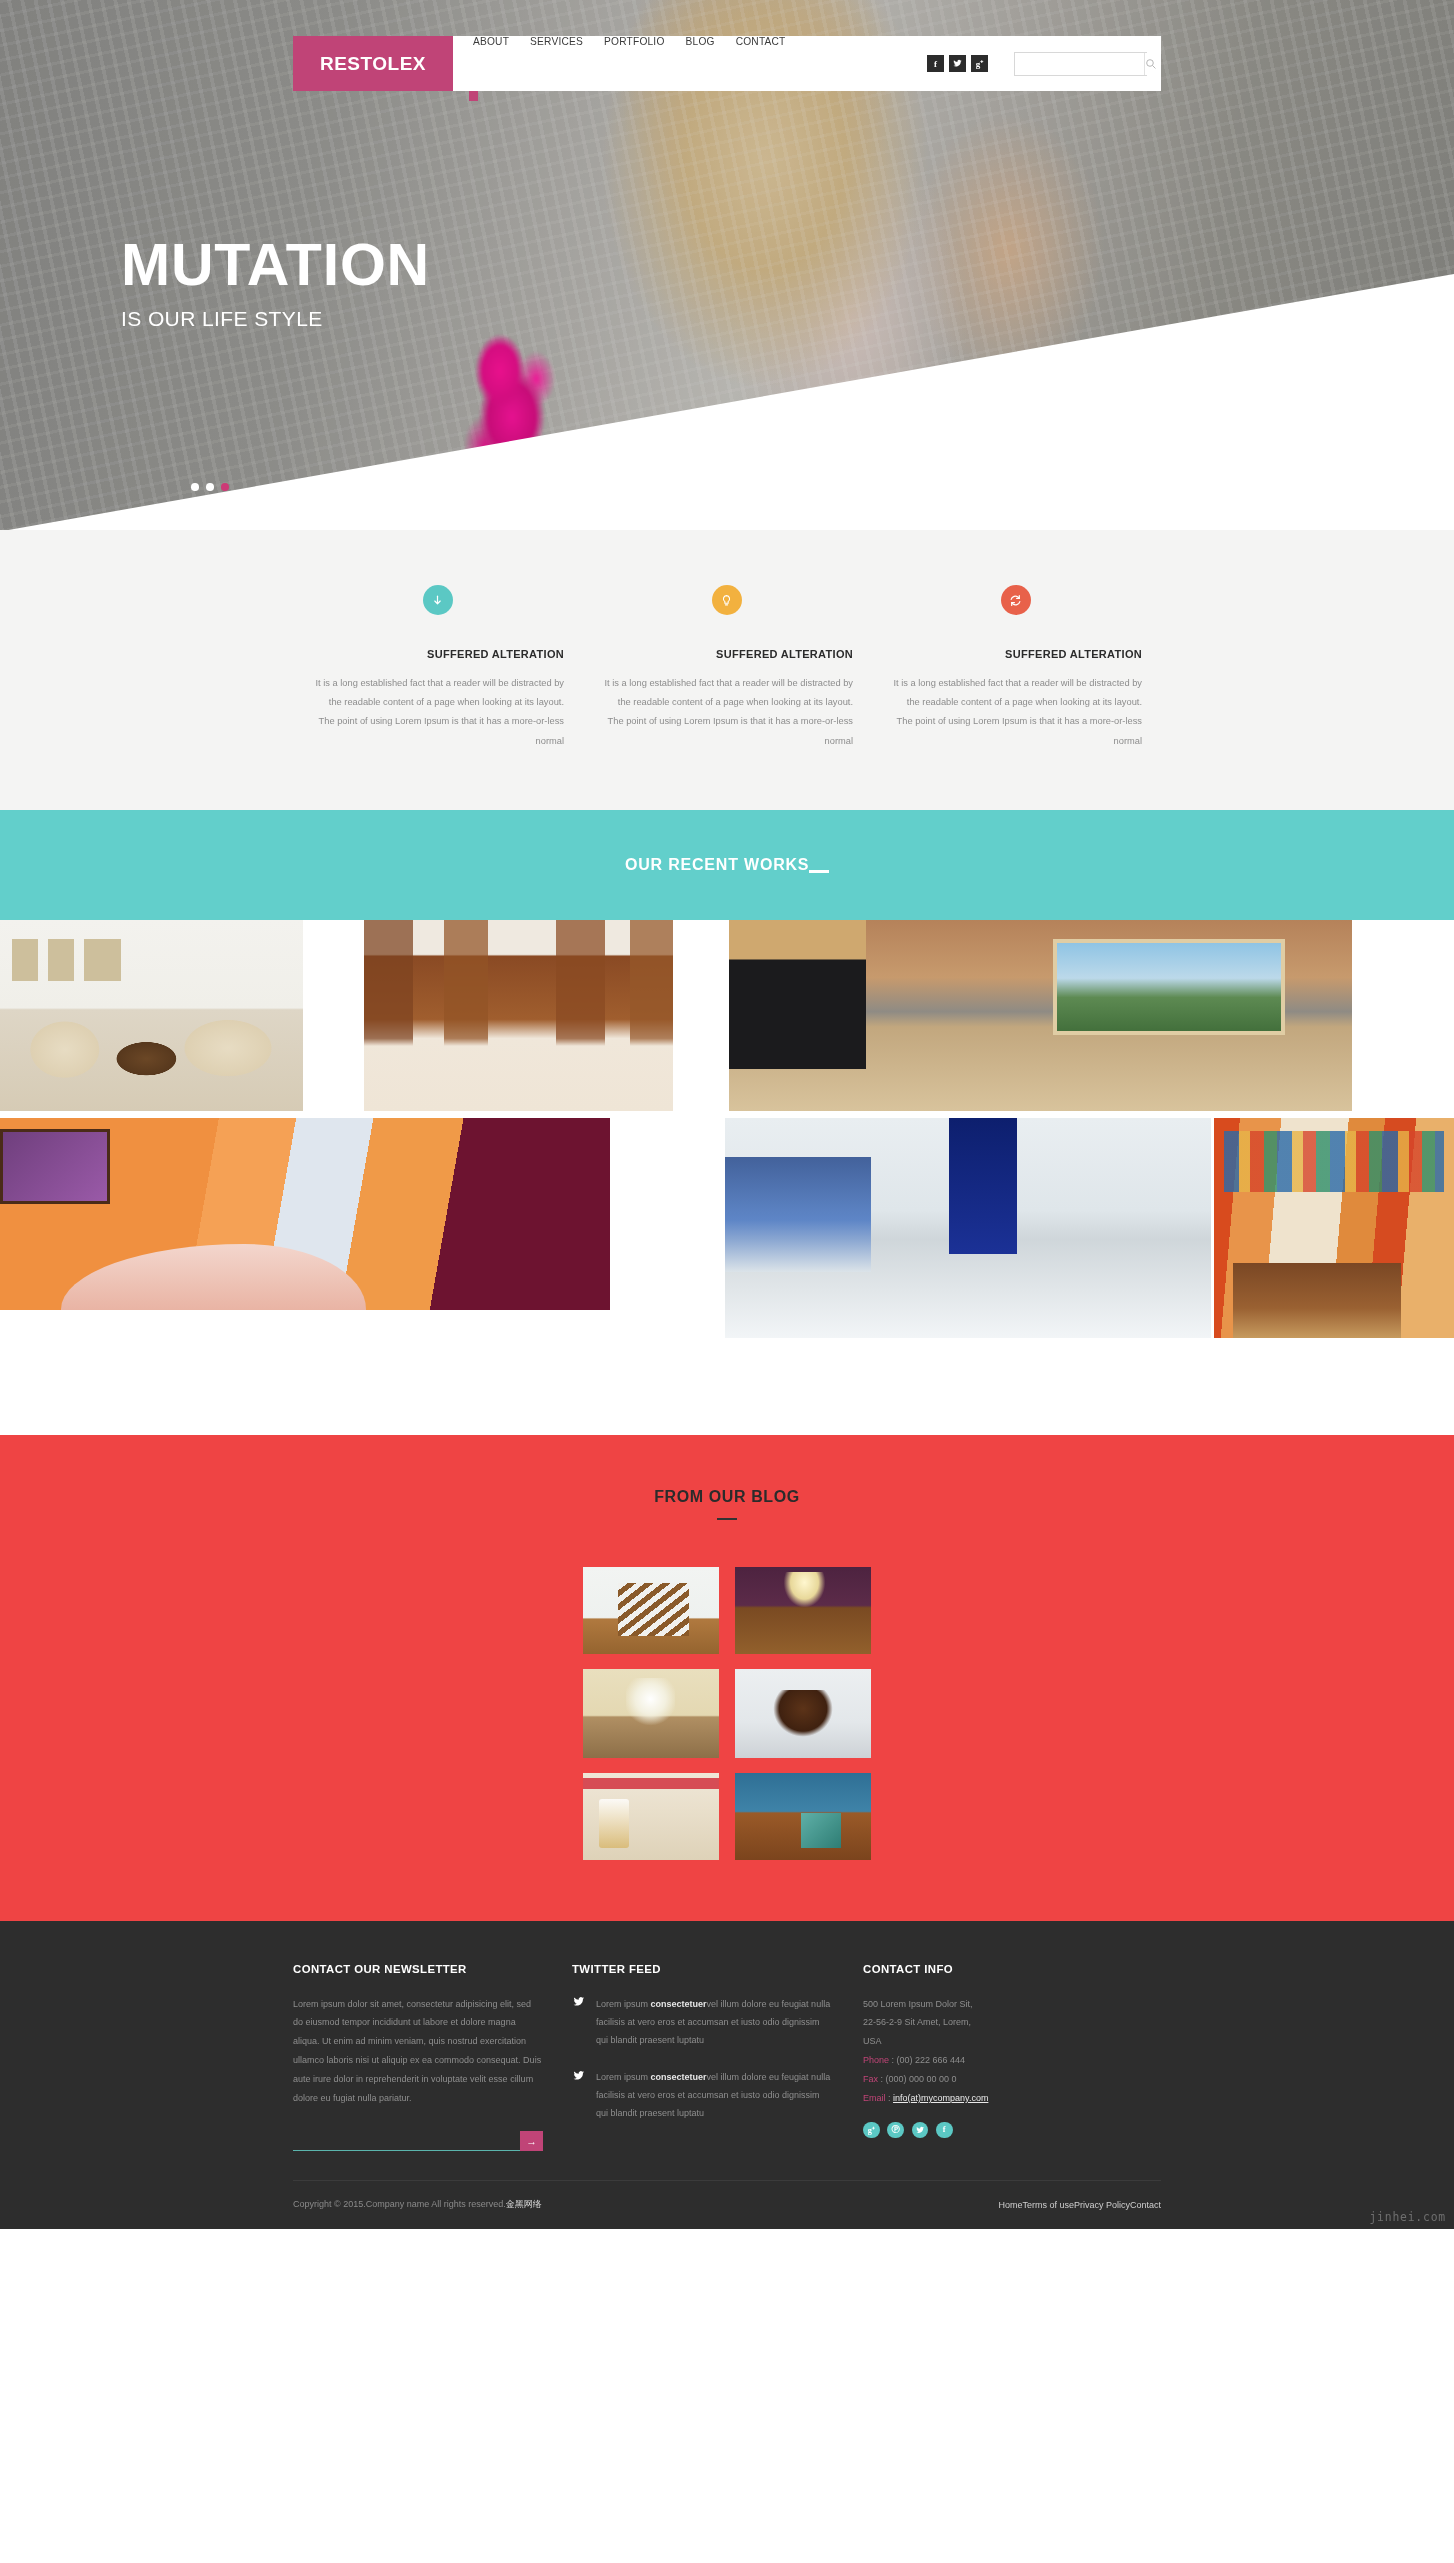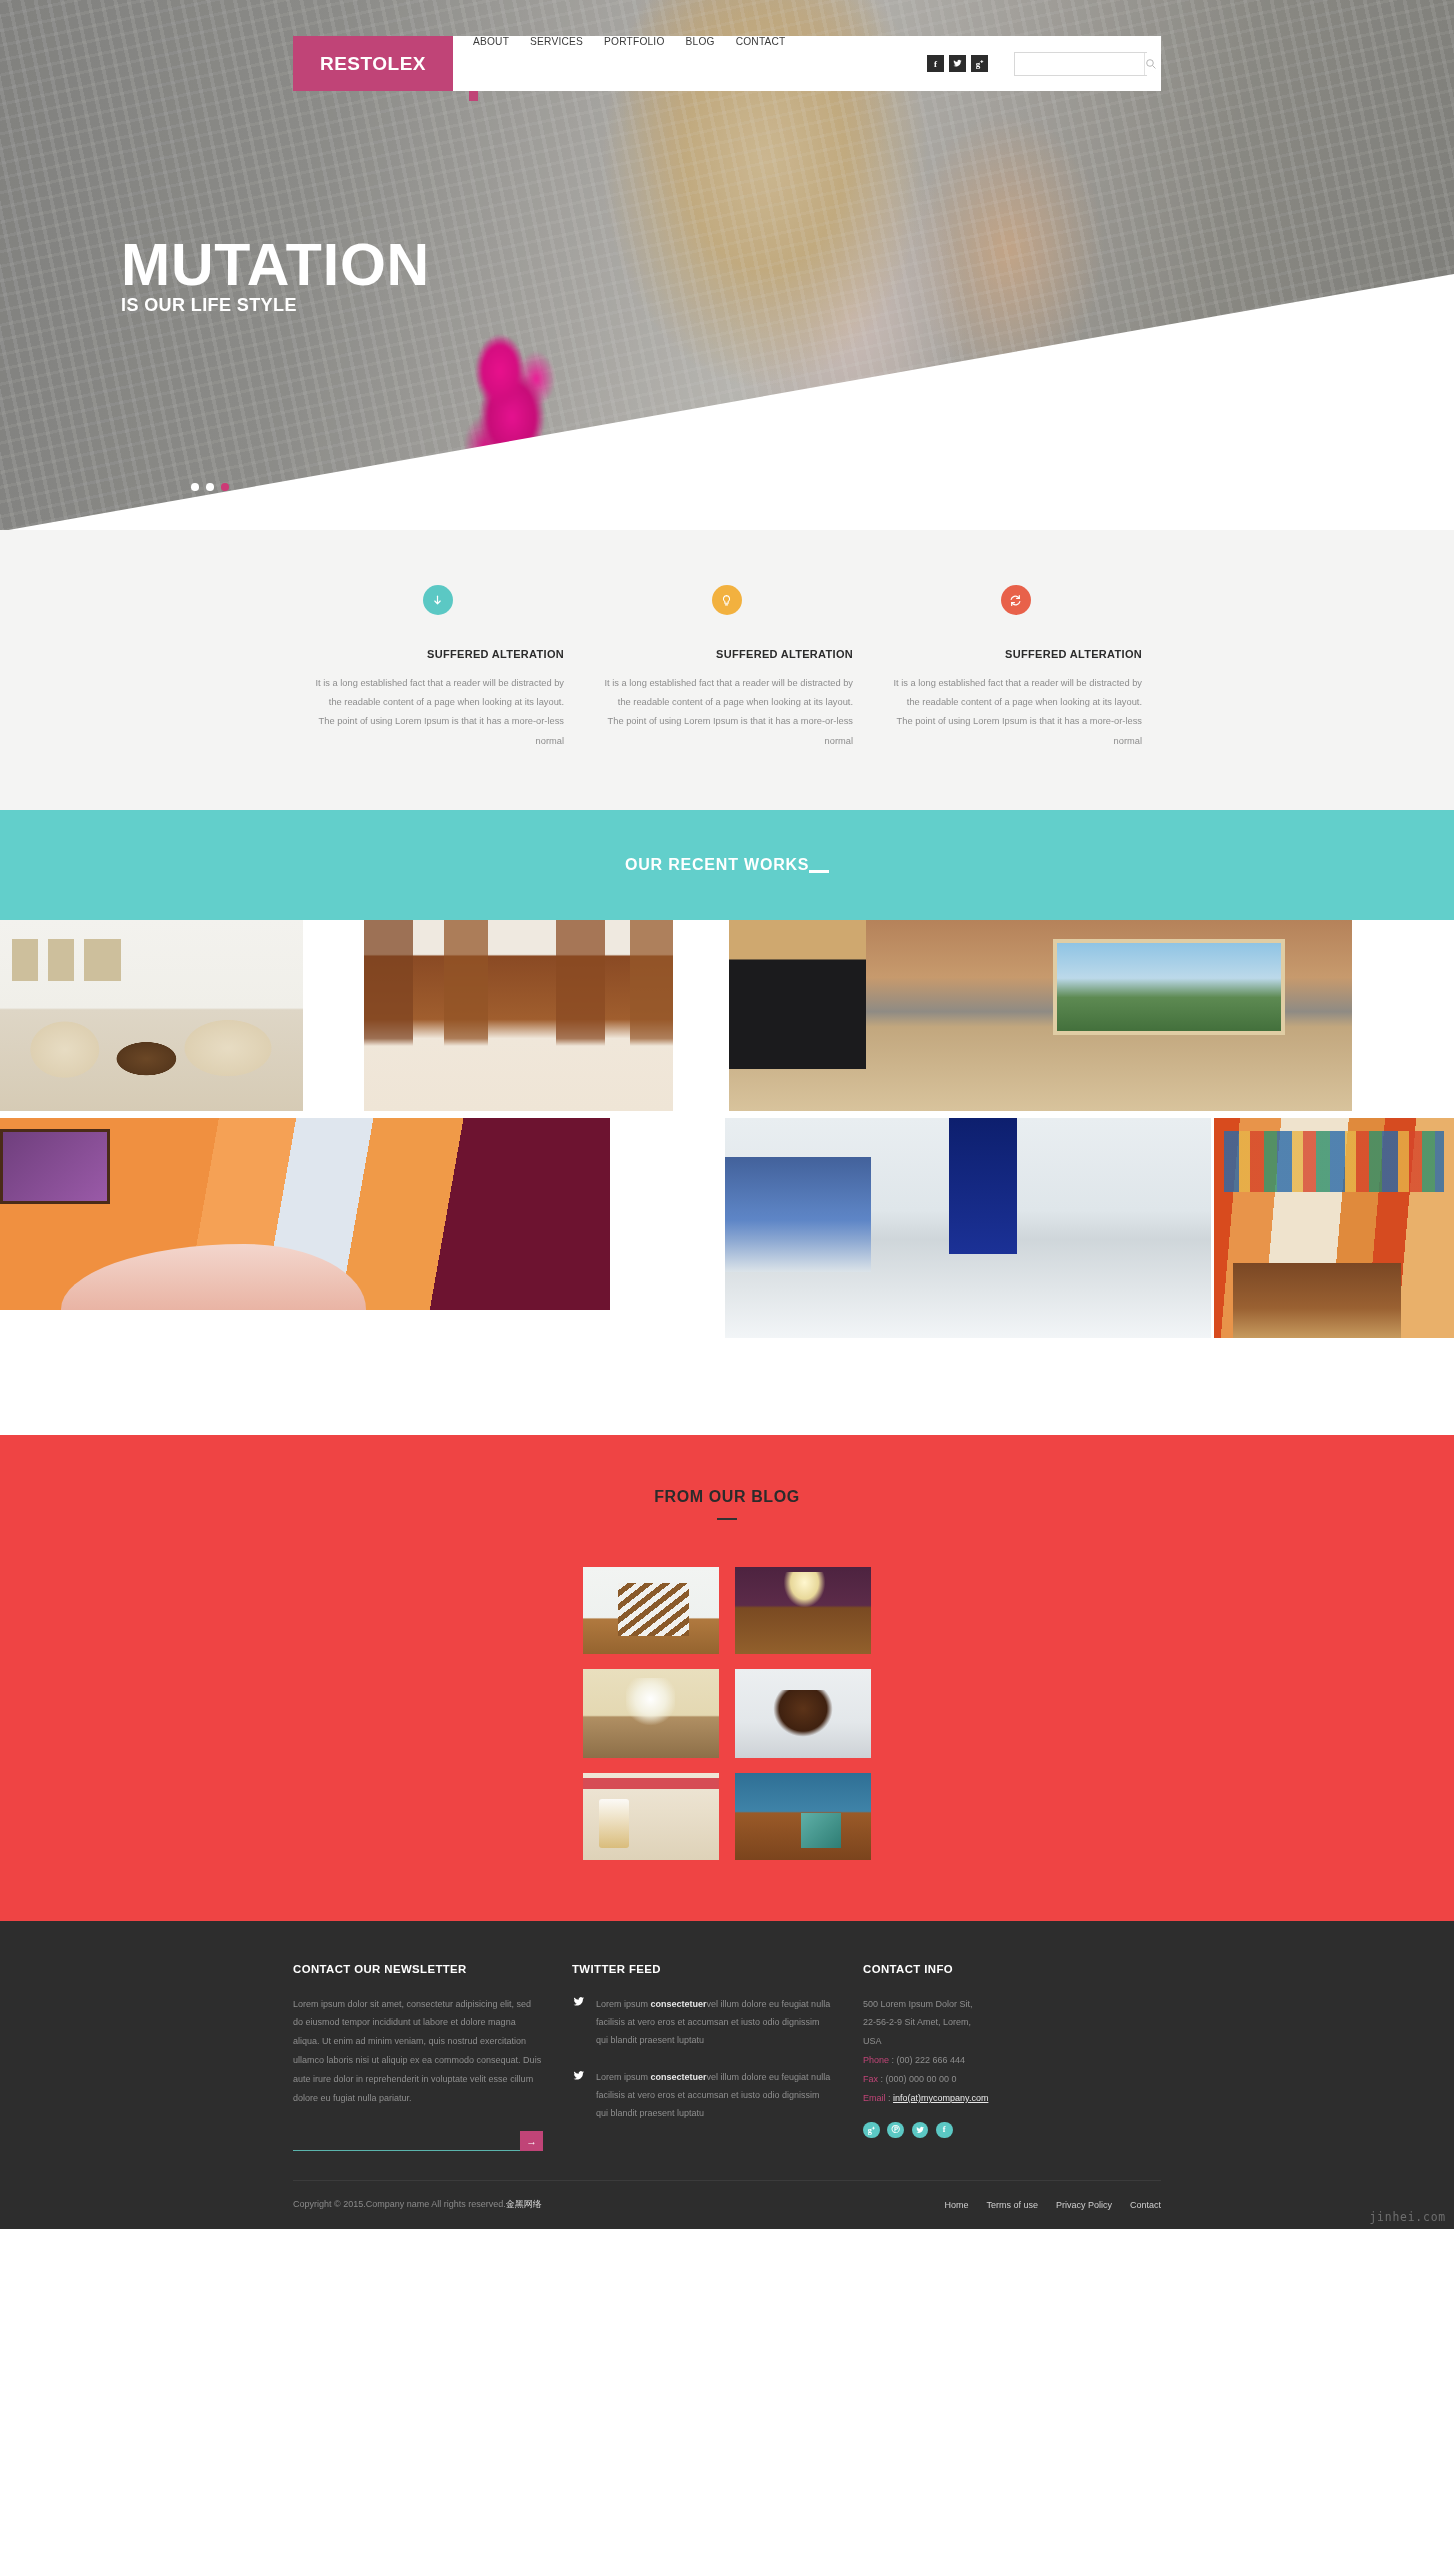--- a/index.html
+++ b/index.html
@@ -63,24 +63,25 @@
     z-index: 4;
   }
   .hero-title {
     font-size: 59px;
     font-weight: bold;
     color: #fff;
     letter-spacing: 0.8px;
     line-height: 1;
   }
   .hero-sub {
-    font-size: 18px;
-    font-weight: bold;
+    font-size: 21px;
+    font-weight: normal;
     color: #fff;
     letter-spacing: 0.4px;
+    margin-top: 12px;
   }
   .hero-dots {
     position: absolute;
     left: 191px; bottom: 39px;
     display: flex; gap: 7.6px;
     z-index: 5;
   }
   .hero-dots i {
     display:block; width: 7.6px; height: 7.6px; border-radius: 50%;
     background: #fff;
@@ -436,21 +437,21 @@
     width: 868px; margin: 29px auto 0;
     border-top: 0.8px solid #3b3b3b;
   }
   .footer-bottom {
     width: 868px; margin: 0 auto;
     height: 48px;
     display:flex; align-items:center; justify-content: space-between;
   }
   .copy { color:#8a8a8a; font-size: 9px; }
   .copy b { color:#d8d8d8; font-weight: normal; }
-  .bot-links { display:flex; gap: 18px; }
+  .bot-links { display:flex; }
   .bot-links a { color:#cfcfcf; font-size: 9px; text-decoration:none; }
   .watermark {
     position: absolute;
     right: 8px; bottom: 4.5px;
     color: #6e6e6e;
     font-size: 11.4px;
     font-family: "DejaVu Sans Mono", monospace;
     letter-spacing: 0.8px;
   }
   .page { position: relative; width: 1454px; }

